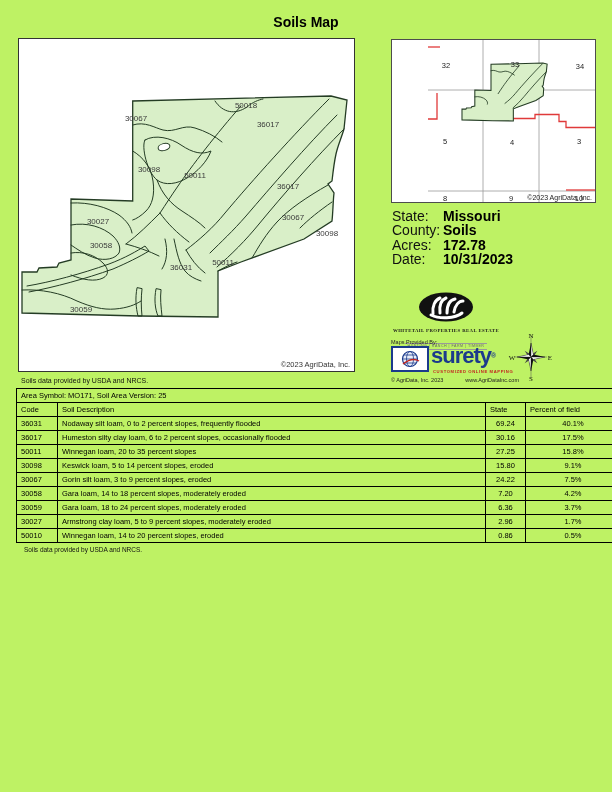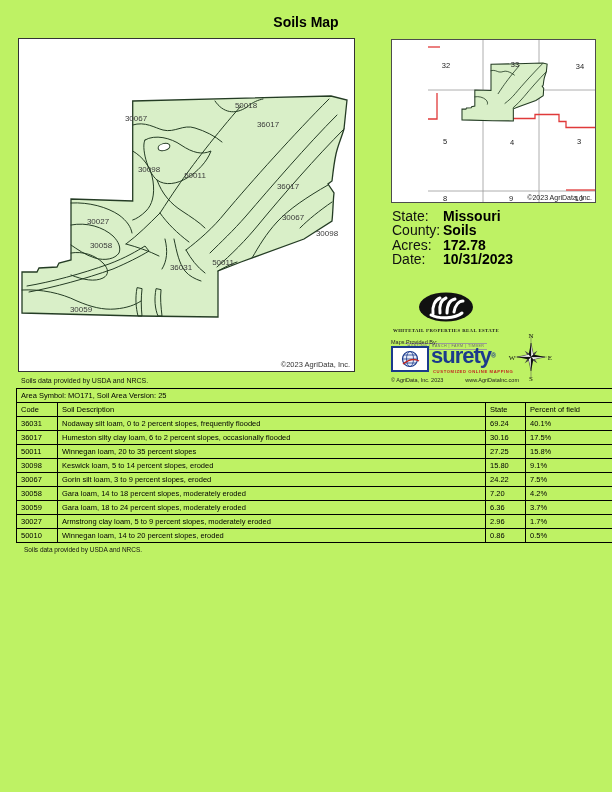--- a/index.html
+++ b/index.html
@@ -54,21 +54,21 @@
   
   .caption-top{position:absolute;left:21px;top:377px;font-size:7px;color:#111;}
   .caption-bottom{position:absolute;left:24px;top:546px;font-size:6.5px;color:#111;}
 
   table.soil{position:absolute;left:16px;top:388px;width:604px;
              border-collapse:collapse;table-layout:fixed;font-size:7.5px;}
   table.soil td{border:1px solid #000;padding:2.5px 4px;line-height:8px;
                 overflow:hidden;white-space:nowrap;}
   td.area-row{padding:4px;font-size:7.5px;}
   .col-code{width:41px;}.col-desc{width:428px;}.col-acres{width:40px;}.col-pct{width:95px;}
-  .num{text-align:left;}
+  .num{text-align:center;}
 </style>
 </head>
 <body>
 
 <div class="page">
 
   <div class="title">Soils Map</div>
 
   <div class="map-box">
     <svg width="335" height="332" viewBox="0 0 335 332" xmlns="http://www.w3.org/2000/svg">

